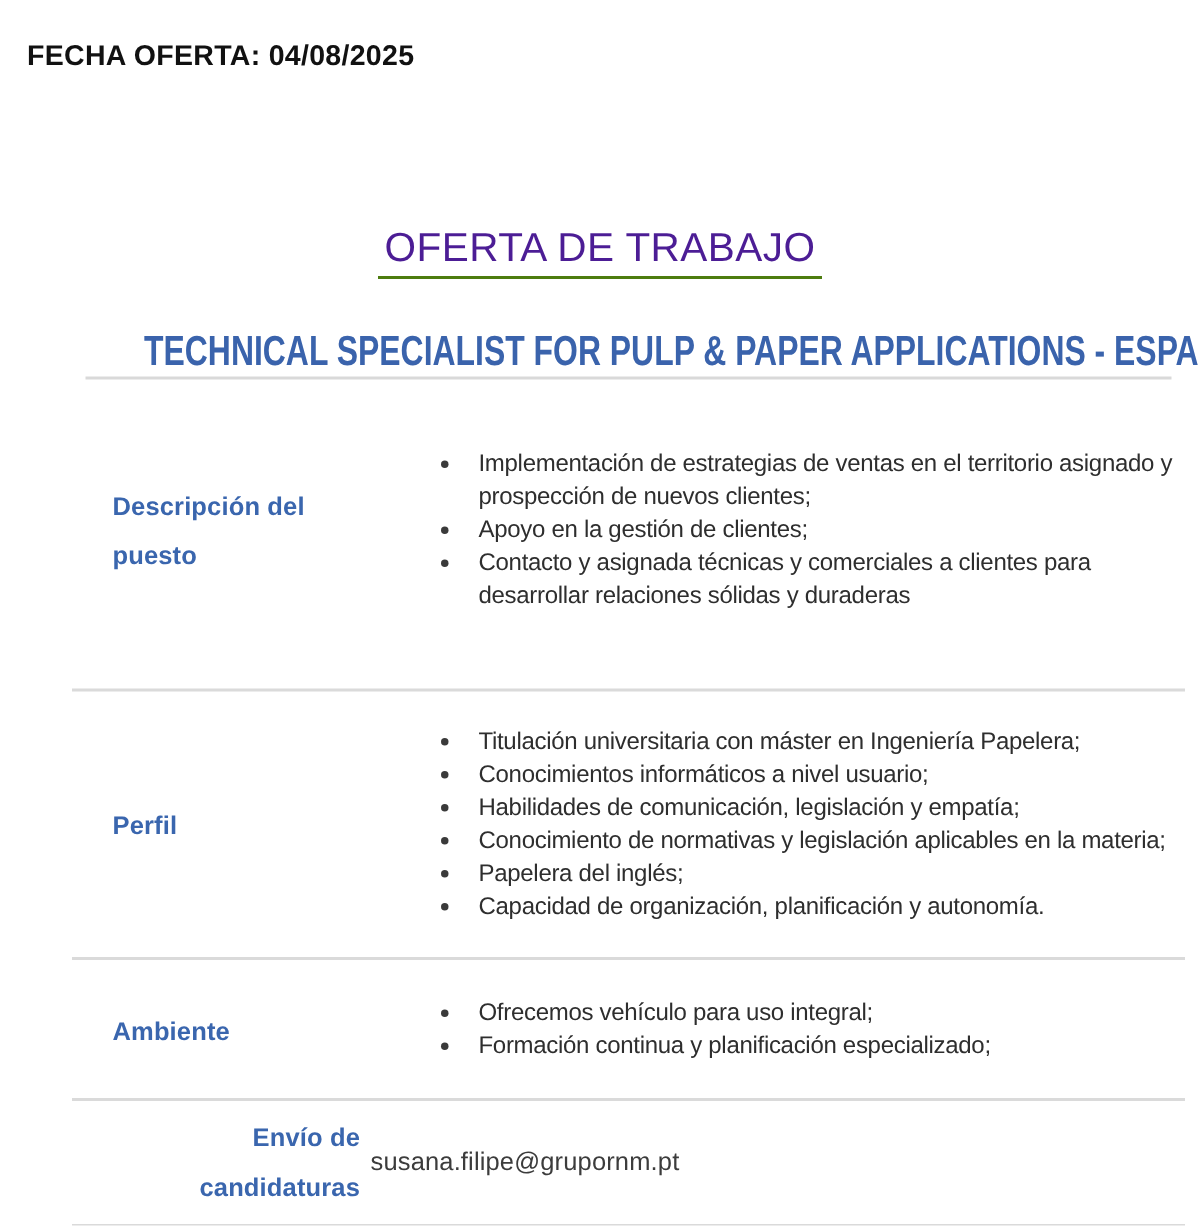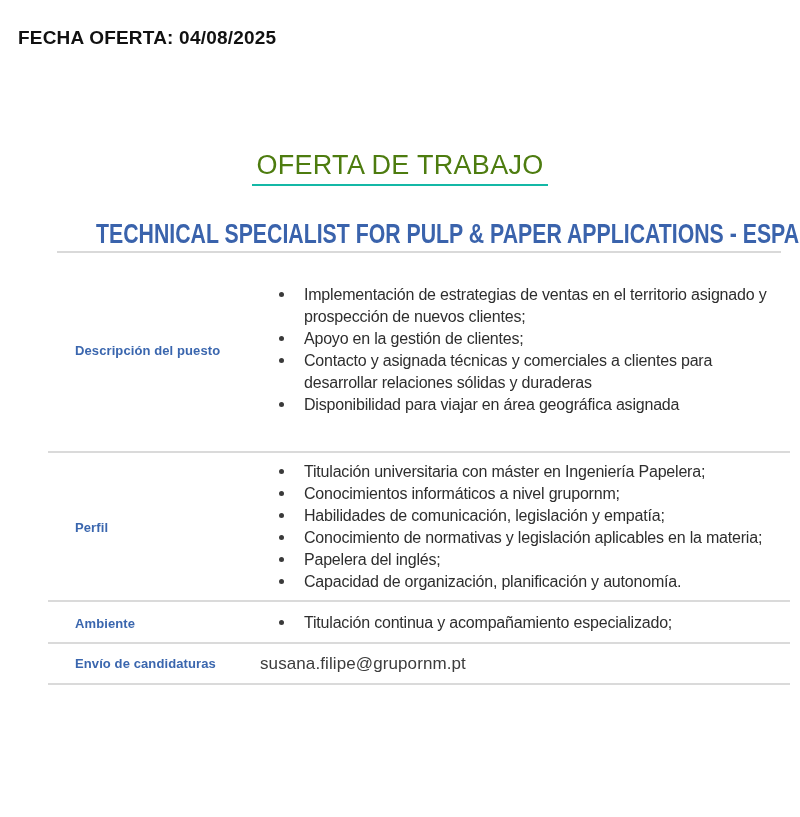--- a/index.html
+++ b/index.html
@@ -33,23 +33,23 @@
     position: absolute;
     top: 150px;
     left: 0;
     width: 800px;
     text-align: center;
   }
   .doc-title {
     display: inline-block;
     font-size: 27px;
     font-weight: 400;
-    color: #4d7c0f;
+    color: #4c1d95;
     letter-spacing: 0.3px;
-    border-bottom: 2px solid #14b8a6;
+    border-bottom: 2px solid #4d7c0f;
     padding: 0 4px 3px 4px;
     white-space: nowrap;
   }
   .job-title {
     position: absolute;
     top: 218px;
     left: 0;
     width: 800px;
     text-align: center;
     font-size: 28px;
@@ -80,34 +80,34 @@
   }
   .label-col {
     width: 192px;
     box-sizing: border-box;
     padding-left: 27px;
     display: flex;
     align-items: center;
     flex-shrink: 0;
   }
   .section-label {
-    font-size: 13px;
+    font-size: 17px;
     font-weight: 700;
     color: #3a66ae;
-    line-height: 23px;
+    line-height: 33px;
     letter-spacing: 0.1px;
   }
   .content-col {
     flex: 1;
     display: flex;
     align-items: center;
     box-sizing: border-box;
   }
   ul.bullets {
-    margin: 1px;
+    margin: 16px;
     padding: 0 0 0 63px;
     list-style: none;
     width: 465px;
     box-sizing: content-box;
   }
   ul.bullets li {
     position: relative;
     font-size: 16px;
     line-height: 22px;
     color: #2e2e2e;
@@ -123,21 +123,21 @@
     border-radius: 50%;
     background: #3a3a3a;
   }
   .row-descripcion { padding: 30px 0 34px 0; }
   .row-perfil      { padding: 7px 0 6px 0; }
   .row-ofrecemos   { padding: 9px 0 7px 0; }
   .row-envio       { padding: 8px 0 8px 0; text-align: right; }
   .email-text {
     font-size: 17px;
     color: #3c3c3c;
-    margin-left: 20px;
+    margin-left: 7px;
     letter-spacing: 0.1px;
   }
 </style>
 </head>
 <body>
 
 <div class="page">
 
   <div class="fecha">FECHA OFERTA: 04/08/2025</div>
 
@@ -153,48 +153,48 @@
 
     <div class="row row-descripcion">
       <div class="label-col">
         <div class="section-label">Descripción del puesto</div>
       </div>
       <div class="content-col">
         <ul class="bullets">
           <li>Implementación de estrategias de ventas en el territorio asignado y prospección de nuevos clientes;</li>
           <li>Apoyo en la gestión de clientes;</li>
           <li>Contacto y asignada técnicas y comerciales a clientes para desarrollar relaciones sólidas y duraderas</li>
-          <li>Disponibilidad para viajar en área geográfica asignada</li>
         </ul>
       </div>
     </div>
 
     <div class="row row-perfil">
       <div class="label-col">
         <div class="section-label">Perfil</div>
       </div>
       <div class="content-col">
         <ul class="bullets">
           <li>Titulación universitaria con máster en Ingeniería Papelera;</li>
-          <li>Conocimientos informáticos a nivel grupornm;</li>
+          <li>Conocimientos informáticos a nivel usuario;</li>
           <li>Habilidades de comunicación, legislación y empatía;</li>
           <li>Conocimiento de normativas y legislación aplicables en la materia;</li>
           <li>Papelera del inglés;</li>
           <li>Capacidad de organización, planificación y autonomía.</li>
         </ul>
       </div>
     </div>
 
     <div class="row row-ofrecemos">
       <div class="label-col">
         <div class="section-label">Ambiente</div>
       </div>
       <div class="content-col">
         <ul class="bullets">
-          <li>Titulación continua y acompañamiento especializado;</li>
+          <li>Ofrecemos vehículo para uso integral;</li>
+          <li>Formación continua y planificación especializado;</li>
         </ul>
       </div>
     </div>
 
     <div class="row row-envio">
       <div class="label-col">
         <div class="section-label">Envío de candidaturas</div>
       </div>
       <div class="content-col">
         <span class="email-text">susana.filipe@grupornm.pt</span>

